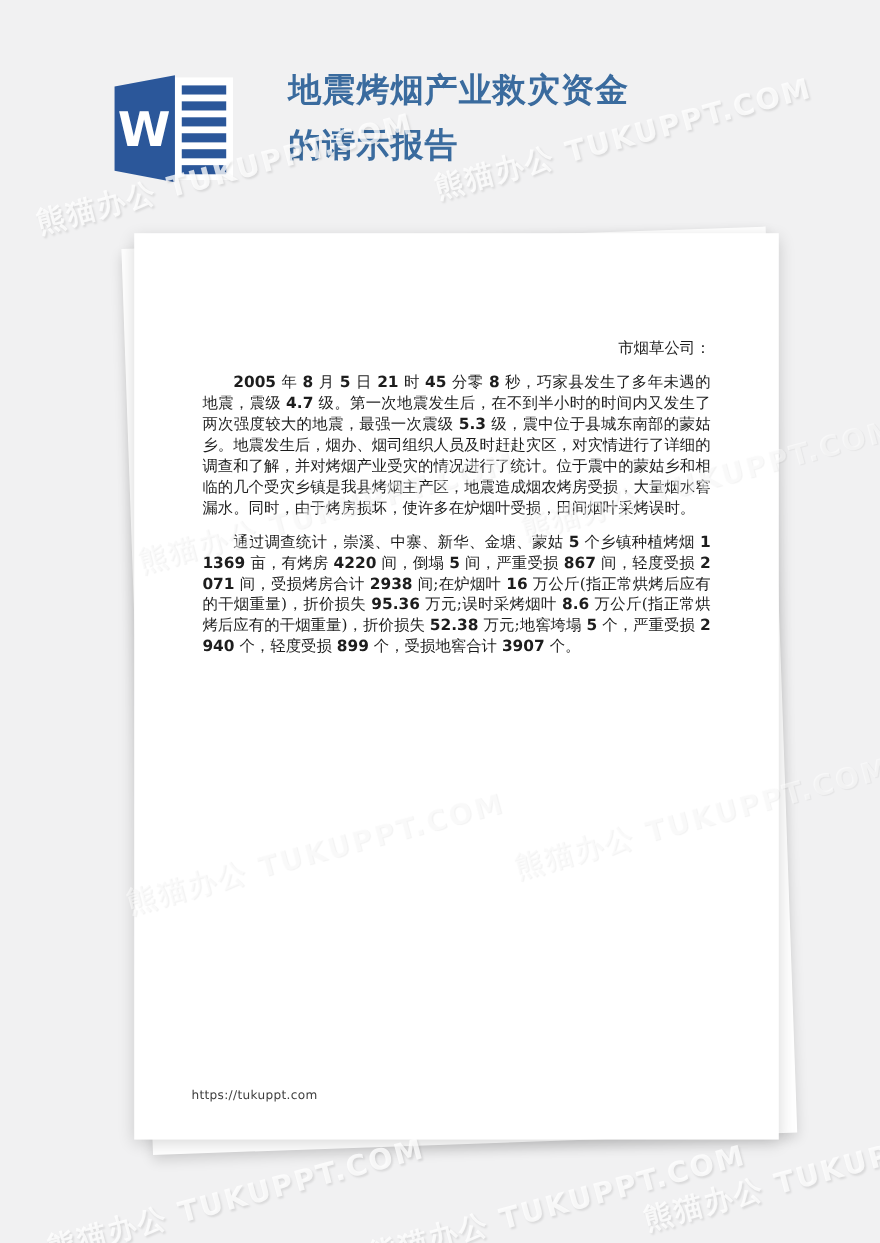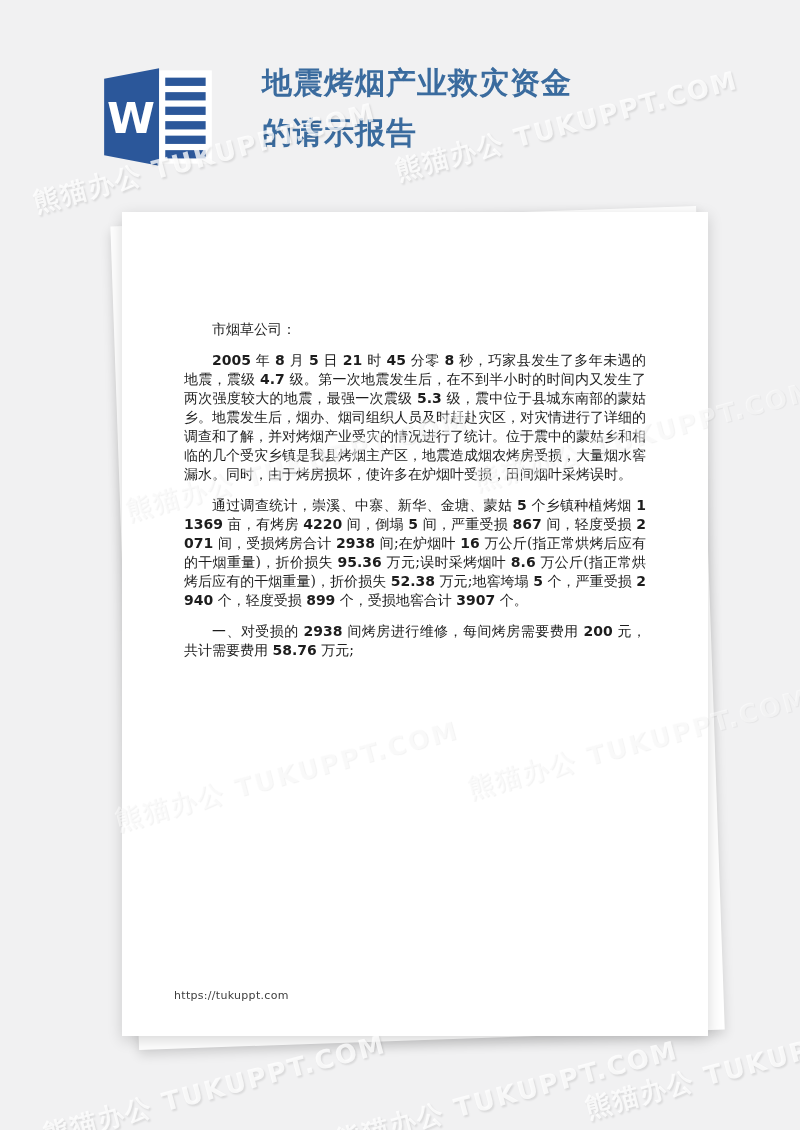--- a/index.html
+++ b/index.html
@@ -42,21 +42,21 @@
   }
 
   
   .doc { font-family: "DejaVu Serif", "Liberation Serif", serif; color: #1d1d1d; }
   .doc-heading {
     font-size: 21px;
     font-weight: 700;
     letter-spacing: 1px;
     color: #111;
   }
-  .salutation { margin-top: 42px; font-size: 14px; line-height: 1.35; text-indent: 2em; }
+  .salutation { margin-top: 30px; font-size: 14px; line-height: 1.35; text-indent: 2em; text-align: right; }
   .doc-par {
     margin-top: 12px;
     font-size: 14px;
     line-height: 1.36;
     text-align: justify;
     text-indent: 2em;
     word-break: break-all;
   }
   .doc b { font-family: "DejaVu Sans", "Liberation Sans", sans-serif; font-weight: 700; }
   .footer-url {
@@ -106,21 +106,20 @@
 </div>
 
 <div class="page-box page-back"></div>
 
 <div class="page-box page-front doc">
   <div class="salutation">市烟草公司：</div>
 
   <div class="doc-par"><b>2005</b> 年 <b>8</b> 月 <b>5</b> 日 <b>21</b> 时 <b>45</b> 分零 <b>8</b> 秒，巧家县发生了多年未遇的地震，震级 <b>4.7</b> 级。第一次地震发生后，在不到半小时的时间内又发生了两次强度较大的地震，最强一次震级 <b>5.3</b> 级，震中位于县城东南部的蒙姑乡。地震发生后，烟办、烟司组织人员及时赶赴灾区，对灾情进行了详细的调查和了解，并对烤烟产业受灾的情况进行了统计。位于震中的蒙姑乡和相临的几个受灾乡镇是我县烤烟主产区，地震造成烟农烤房受损，大量烟水窖漏水。同时，由于烤房损坏，使许多在炉烟叶受损，田间烟叶采烤误时。</div>
   <div class="doc-par">通过调查统计，崇溪、中寨、新华、金塘、蒙姑 <b>5</b> 个乡镇种植烤烟 <b>11369</b> 亩，有烤房 <b>4220</b> 间，倒塌 <b>5</b> 间，严重受损 <b>867</b> 间，轻度受损 <b>2071</b> 间，受损烤房合计 <b>2938</b> 间;在炉烟叶 <b>16</b> 万公斤(指正常烘烤后应有的干烟重量)，折价损失 <b>95.36</b> 万元;误时采烤烟叶 <b>8.6</b> 万公斤(指正常烘烤后应有的干烟重量)，折价损失 <b>52.38</b> 万元;地窖垮塌 <b>5</b> 个，严重受损 <b>2940</b> 个，轻度受损 <b>899</b> 个，受损地窖合计 <b>3907</b> 个。</div>
 
-  <div class="doc-par">一、对受损的 <b>2938</b> 间烤房进行维修，每间烤房需要费用 <b>200</b> 元，共计需要费用 <b>58.76</b> 万元;</div>
 
   <div class="footer-url">https://tukuppt.com</div>
 </div>
 
 <div class="wm-layer">
   <span class="wm" style="left:28px;  top:140px;">熊猫办公 TUKUPPT.COM</span>
   <span class="wm" style="left:390px; top:108px;">熊猫办公 TUKUPPT.COM</span>
   <span class="wm faint" style="left:120px; top:448px;">熊猫办公 TUKUPPT.COM</span>
   <span class="wm faint" style="left:468px; top:418px;">熊猫办公 TUKUPPT.COM</span>
   <span class="wm faint" style="left:110px; top:758px;">熊猫办公 TUKUPPT.COM</span>

